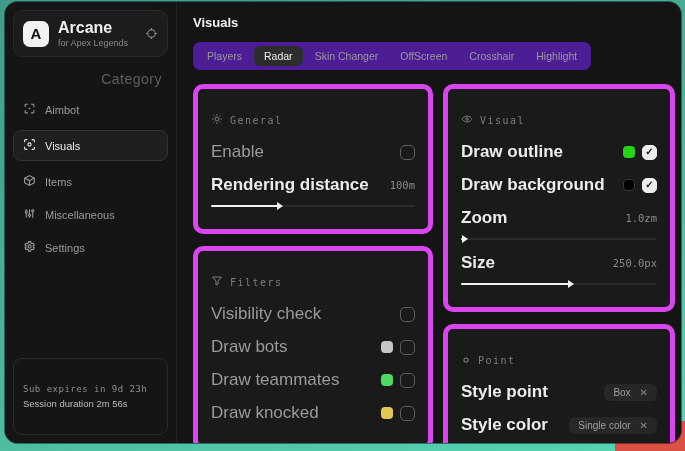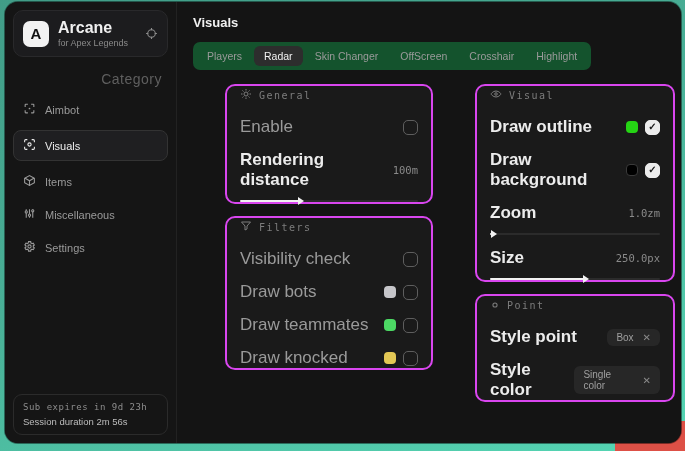--- a/index.html
+++ b/index.html
@@ -28,37 +28,37 @@
     font-weight:bold; font-size:15px; display:flex; align-items:center; justify-content:center; }
   .brand-text { flex:1; line-height:1.25; }
   .brand-name { color:#f0f0f0; font-size:16px; font-weight:bold; }
   .brand-sub { color:#8a8a8a; font-size:9px; }
   .scope { color:#8d8d8d; display:flex; }
   .cat-label { color:#5f5f5f; font-size:14px; letter-spacing:.5px; margin:14px 6px 6px;text-align:right; }
   .nav-item { display:flex; align-items:center; gap:9px; padding:7px 9px; margin:1px 0;
     color:#9a9a9a; font-size:11px; border-radius:8px; border:1px solid transparent; }
   .nav-item svg { flex:0 0 auto; }
   .nav-item.selected { background:#1f1f21; border-color:#333; color:#ececec; margin:4px 0; }
-  .side-footer { margin-top:auto; border:1px solid #2b2b2b; border-radius:9px; padding:7px 9px; }
+  .side-footer { margin-top:auto; border:1px solid #2b2b2b; border-radius:9px; padding:25px 9px; }
   .side-footer .l1 { font-family:"DejaVu Sans Mono", monospace; font-size:9px; color:#8d8d8d; letter-spacing:.5px;}
   .side-footer .l2 { font-size:9.5px; color:#bdbdbd; margin-top:4px; }
 
   
   .main { flex:1; padding:13px 16px; background:#141414; display:flex; flex-direction:column; }
   .page-title { color:#f0f0f0; font-size:13px; font-weight:bold; }
-  .tabstrip { margin-top:12px; background:#14532d; border-radius:7px; padding:4px;
+  .tabstrip { margin-top:12px; background:#4c1d95; border-radius:7px; padding:4px;
     display:inline-flex; gap:2px; align-self:flex-start; }
   .tab { padding:4px 10px; font-size:10.5px; color:#9a9a9a; border-radius:6px; white-space:nowrap; }
   .tab.selected { background:#2d2d2d; color:#f2f2f2; }
 
   .columns { display:flex; gap:10px; margin-top:14px; align-items:flex-start; }
   .col { display:flex; flex-direction:column; gap:12px; }
   .col-left { width:240px; }
   .col-right { width:232px; }
-  .panel { background:#1a1a1a; border:2px solid #d946ef; border-radius:10px; padding:0 13px;margin-left:32px; }
+  .panel { background:#1a1a1a; border:5px solid #d946ef; border-radius:10px; padding:22px 13px; }
   .panel-head { display:flex; align-items:center; gap:7px; color:#7d7d7d; }
   .panel-head .pt { font-family:"DejaVu Sans Mono", monospace; font-size:10px; letter-spacing:1.5px; }
   .row { display:flex; align-items:center; justify-content:space-between; margin-top:13px; min-height:15px; }
   .lbl { color:#9a9a9a; font-size:17px; }
   .lbl.strong { color:#ececec; font-weight:bold; }
   .val { color:#8a8a8a; font-size:10.5px; font-family:"DejaVu Sans Mono", monospace; }
   .right-group { display:flex; align-items:center; gap:7px; }
 
   .swatch { width:12px; height:12px; border-radius:4px; }
   .swatch.dark { border:1px solid #3a3a3a; }

